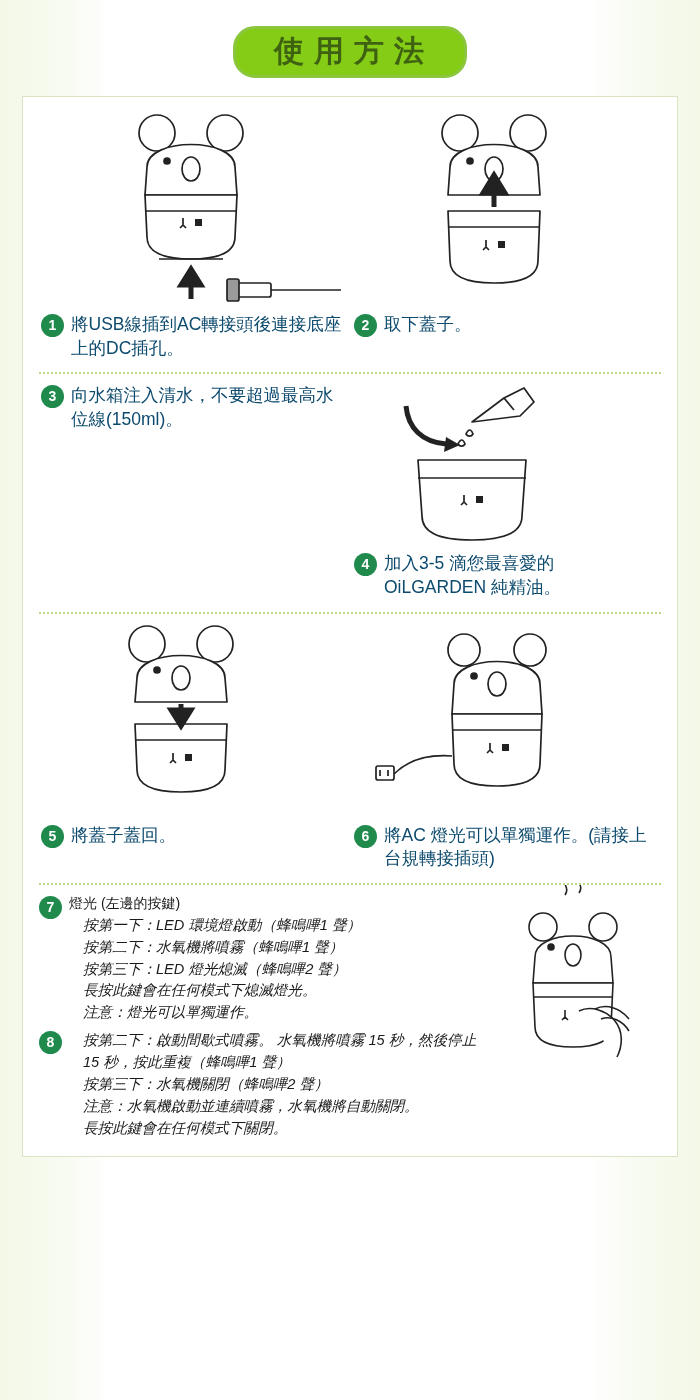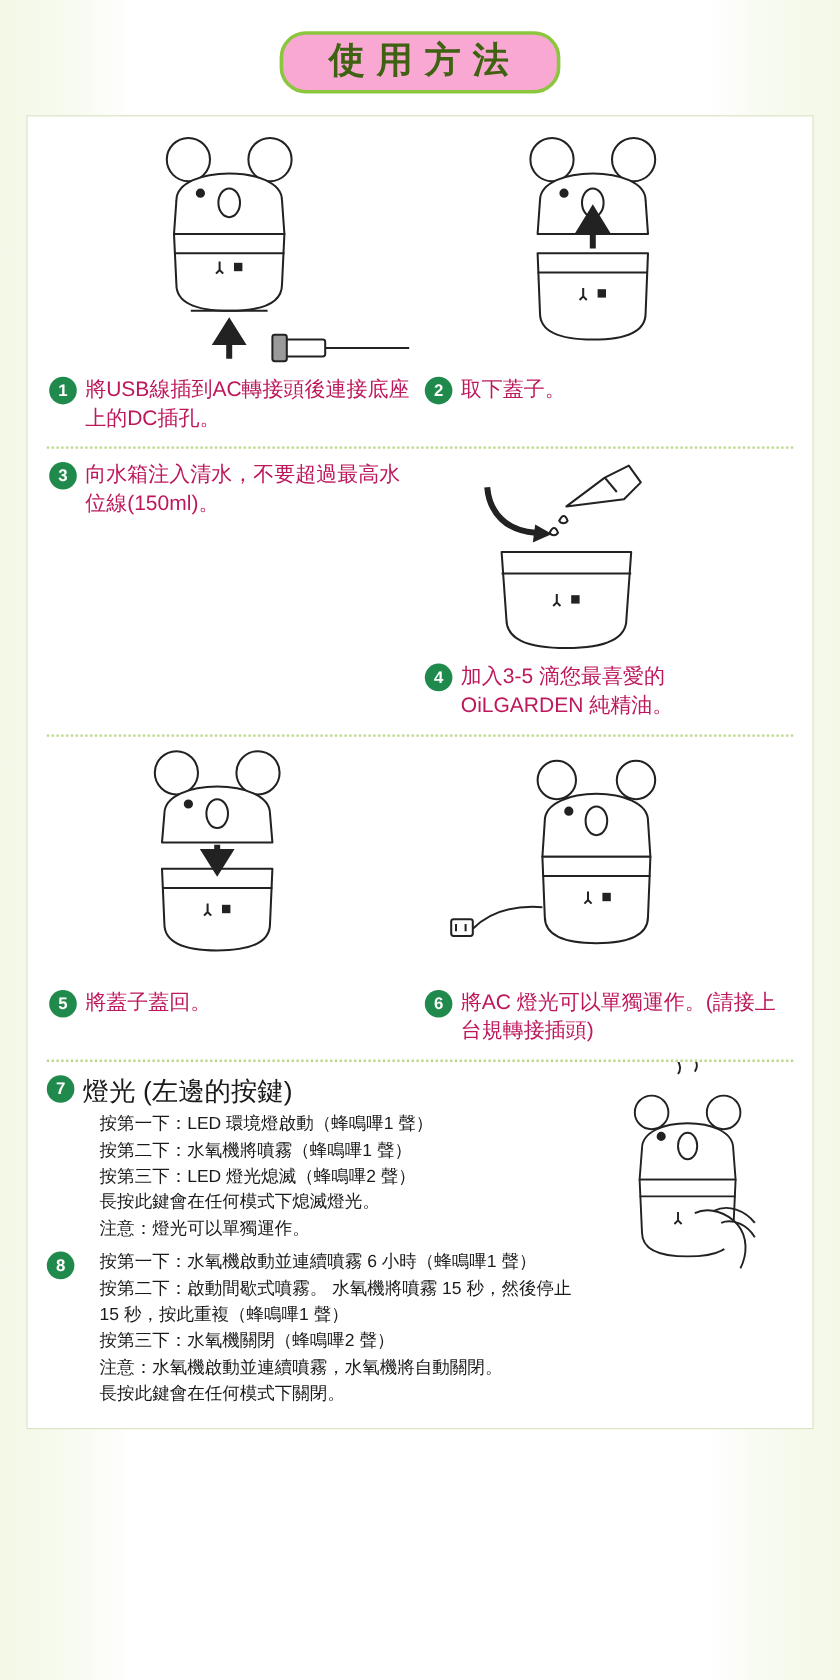--- a/index.html
+++ b/index.html
@@ -42,21 +42,21 @@
     position: relative;
     z-index: 2;
     text-align: center;
     padding-top: 26px;
   }
   .title-box {
     display: inline-block;
     border: 3px solid #8cc63f;
     border-radius: 22px;
     padding: 7px 30px 9px 30px;
-    background: #f9a8d4;
+    background: #84cc16;
   }
   .title-text {
     font-size: 30px;
     font-weight: bold;
     letter-spacing: 10px;
     color: #3f6212;
     line-height: 1;
     padding-left: 8px;
   }
 
@@ -100,44 +100,45 @@
     color: #ffffff;
     font-size: 14px;
     font-weight: bold;
     line-height: 23px;
     text-align: center;
     margin-top: 1px;
   }
   .step-text {
     font-size: 17.5px;
     line-height: 1.35;
-    color: #be185d;
+    color: #0c4a6e;
   }
   .dotted-sep {
     border-top: 2px dotted #bcd98a;
     margin: 6px 2px 4px 2px;
   }
 
   
   .block {
     display: flex;
     gap: 7px;
     padding: 6px 2px 0 2px;
     position: relative;
   }
   .block-body { flex: 1; }
   .block-head {
-    font-size: 22px;
+    font-size: 14px;
     font-weight: normal;
     margin-bottom: 2px;
   }
   .block-list {
     font-size: 14.6px;
     line-height: 1.5;
     padding-left: 14px;
+    font-style: italic;
   }
   .block-list div { white-space: pre-wrap; }
 
   .hand-art {
     position: absolute;
     right: 0;
     top: -4px;
     width: 180px;
     height: 175px;
   }
@@ -402,21 +403,20 @@
           <path d="M118,134 C128,130 140,136 146,146" fill="none"></path>
         </g>
       </svg>
     </div>
   </div>
 
   <div class="block">
     <div class="badge">8</div>
     <div class="block-body">
       <div class="block-list">
-        <div>按第一下：水氧機啟動並連續噴霧 6 小時（蜂鳴嗶1 聲）</div>
         <div>按第二下：啟動間歇式噴霧。 水氧機將噴霧 15 秒，然後停止
 15 秒，按此重複（蜂鳴嗶1 聲）</div>
         <div>按第三下：水氧機關閉（蜂鳴嗶2 聲）</div>
         <div>注意：水氧機啟動並連續噴霧，水氧機將自動關閉。</div>
         <div>長按此鍵會在任何模式下關閉。</div>
       </div>
     </div>
   </div>
 
 </div>

